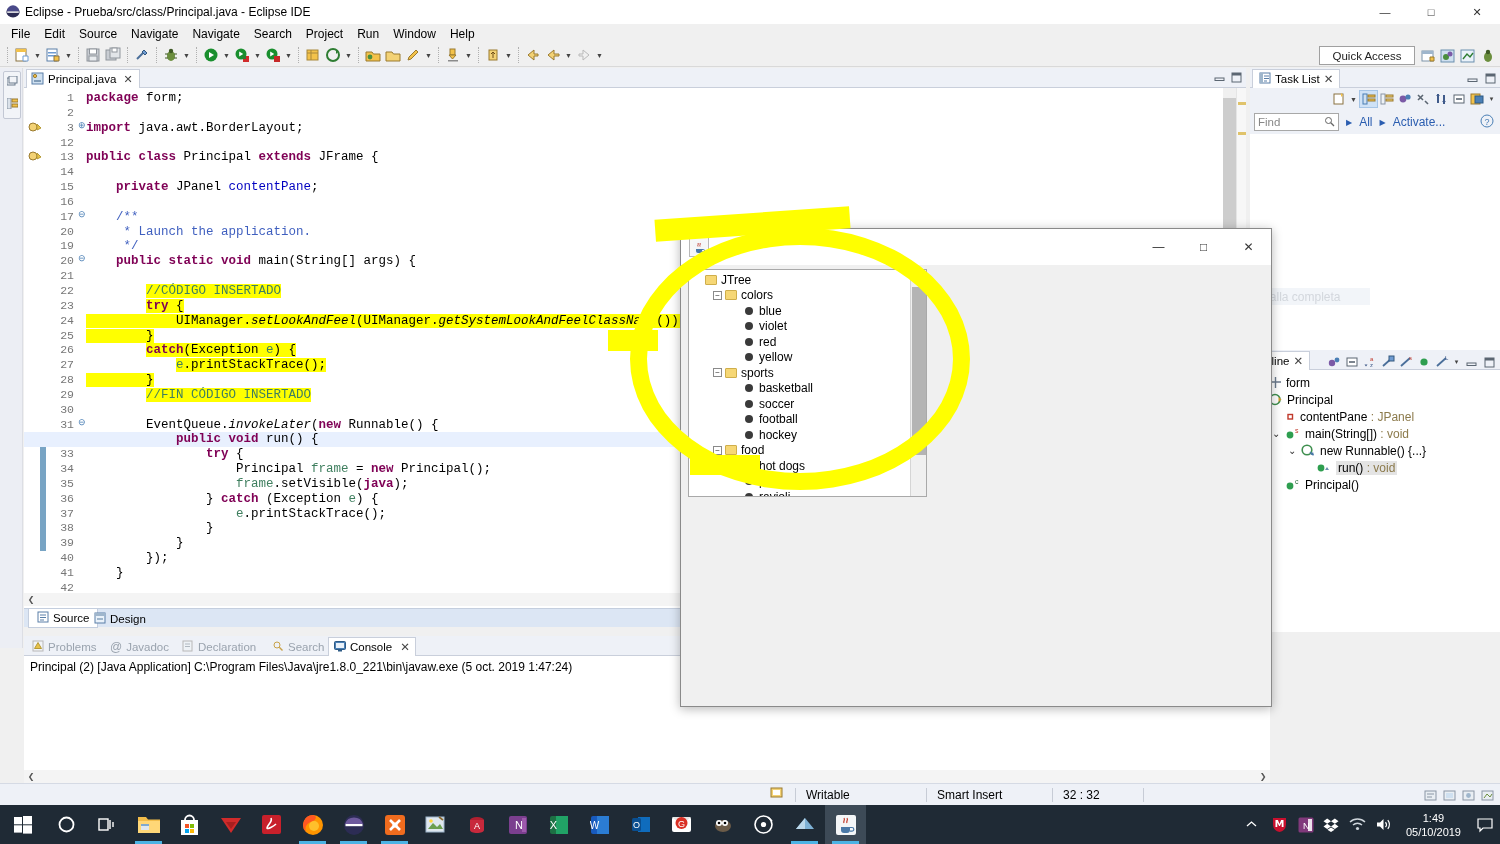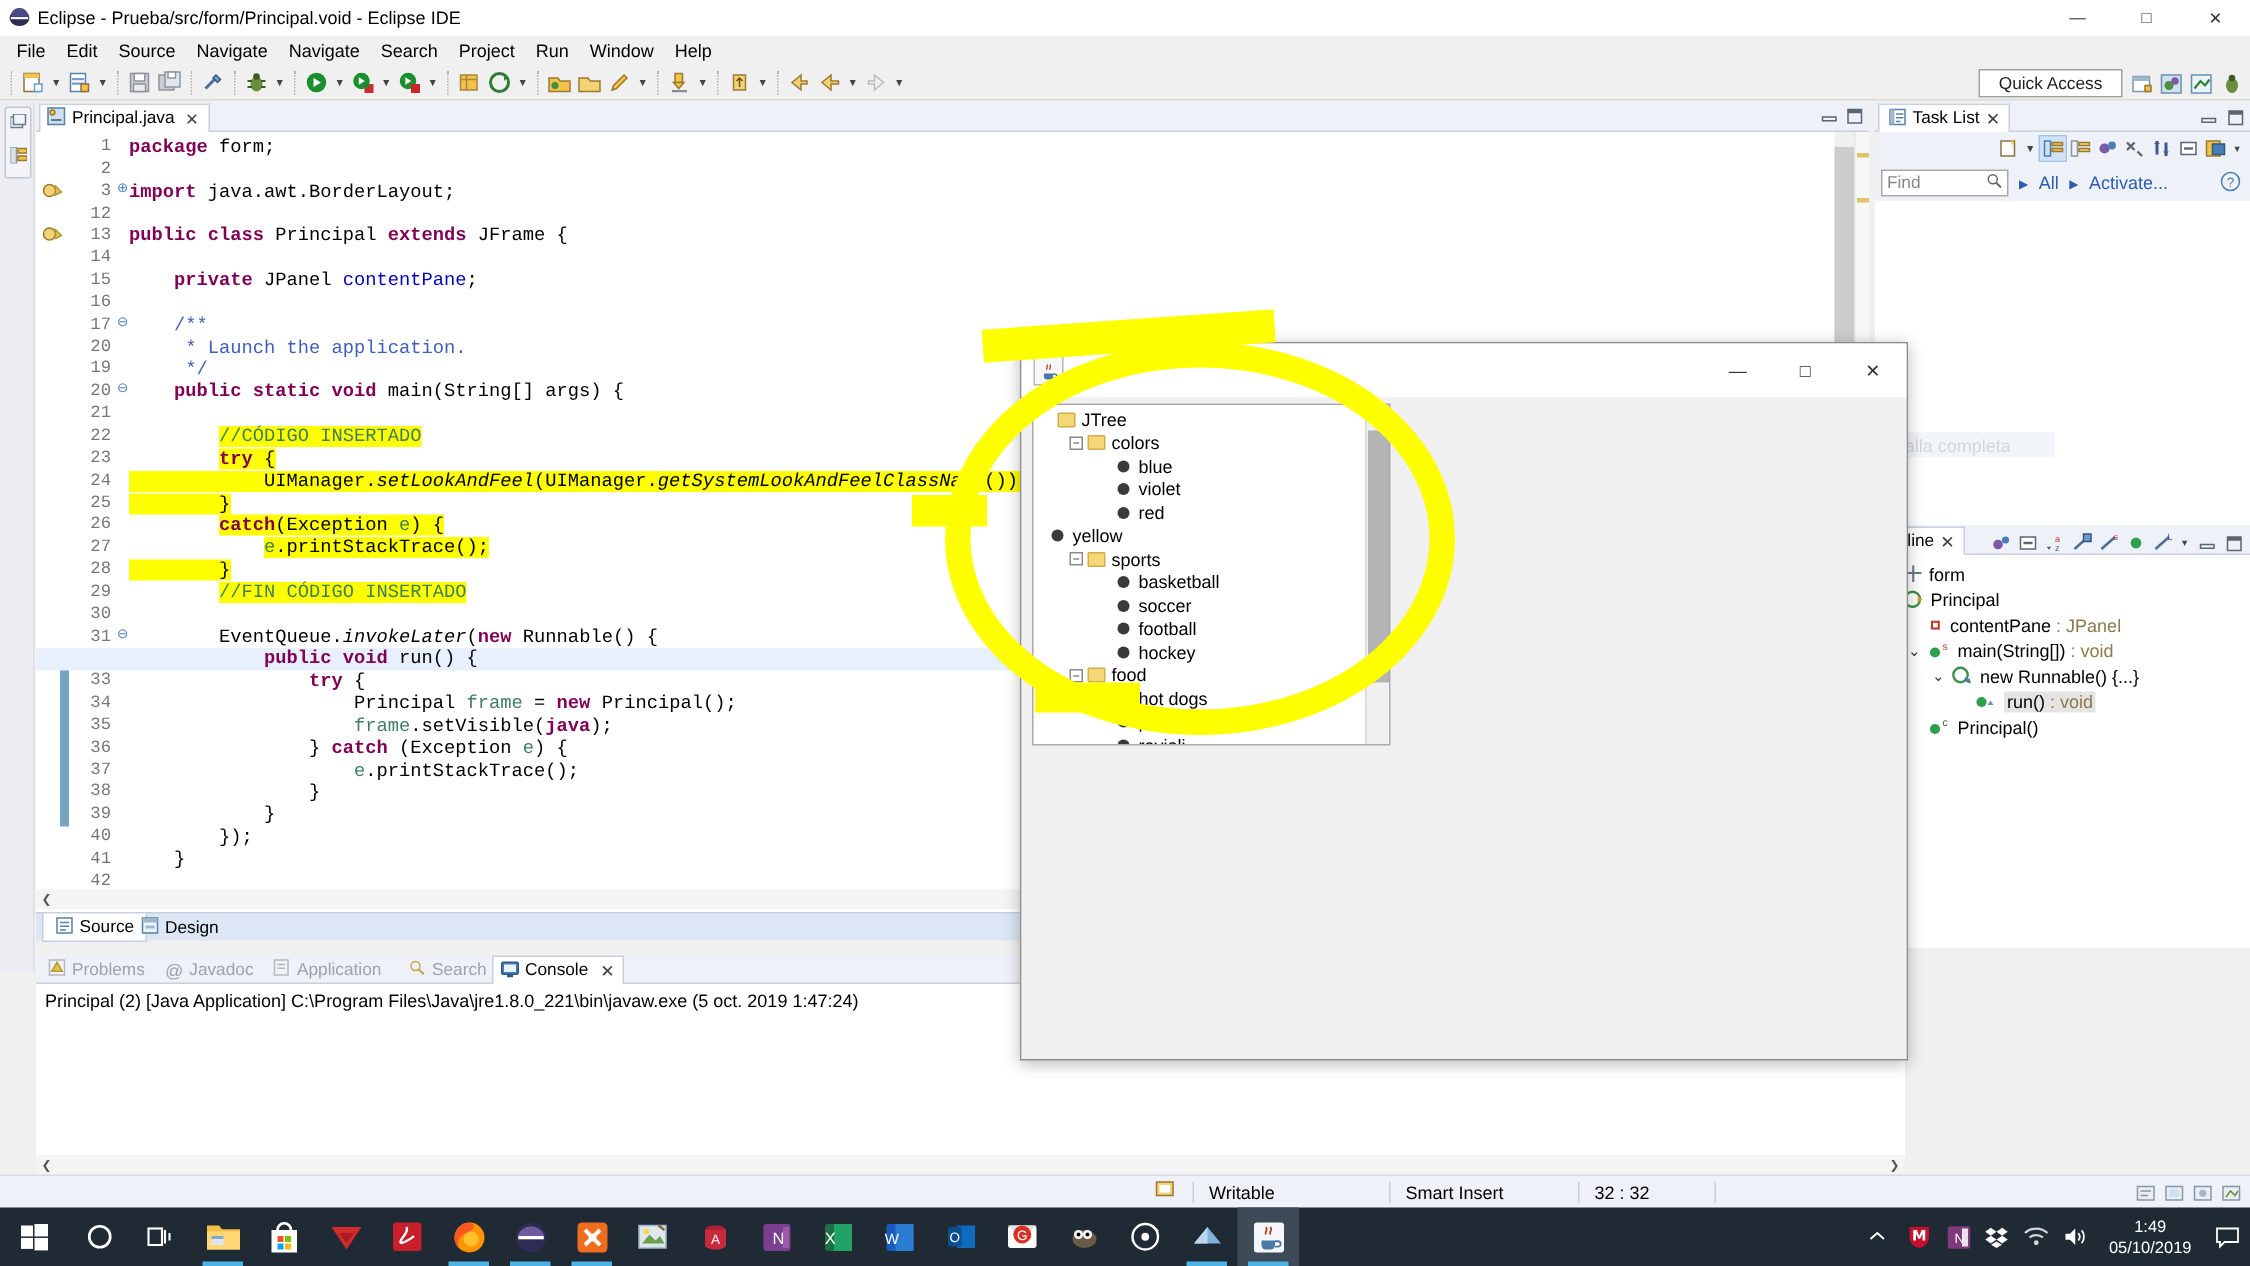--- a/index.html
+++ b/index.html
@@ -282,21 +282,21 @@
 <div id="eclipse-window">
 
   <div class="titlebar">
     <span class="tb-icon">
       <svg width="14" height="14" viewBox="0 0 14 14">
         <ellipse cx="7" cy="7" rx="6.6" ry="5.4" fill="#2c2c54"></ellipse>
         <path d="M1 6.2h12a6 6 0 0 0-12 0z" fill="#4a4a8a"></path>
         <rect x="1.2" y="6.4" width="11.6" height="1.4" fill="#ffffff"></rect>
       </svg>
     </span>
-    <span class="tb-title">Eclipse - Prueba/src/form/Principal.void - Eclipse IDE</span>
+    <span class="tb-title">Eclipse - Prueba/src/class/Principal.java - Eclipse IDE</span>
     <div class="win-ctl-group">
       <div class="win-ctl">—</div>
       <div class="win-ctl">□</div>
       <div class="win-ctl close">✕</div>
     </div>
   </div>
 
   <div class="menubar">
     <span class="menu-item">File</span>
     <span class="menu-item">Edit</span>
@@ -710,21 +710,21 @@
         <span style="color:#9aa3ae;font-size:12px;">@</span>
         <span>Javadoc</span>
       </div>
       <div class="ctab" style="left:158px;">
         <span>
           <svg width="12" height="12">
               <rect x="1" y="1" width="9" height="10" fill="#eef2f6" stroke="#b8b8b8"></rect>
               <path d="M3 4h5M3 6.5h5" stroke="#b0b8c0"></path>
             </svg>
         </span>
-        <span>Application</span>
+        <span>Declaration</span>
       </div>
       <div class="ctab" style="left:248px;">
         <span>
           <svg width="12" height="12">
               <circle cx="5" cy="5" r="3" fill="none" stroke="#c8a24a"></circle>
               <path d="M7.3 7.3L10.5 10.5" stroke="#c8a24a" stroke-width="1.4"></path>
             </svg>
         </span>
         <span>Search</span>
       </div>
@@ -1154,21 +1154,21 @@
           <div class="tnode" style="padding-left: 44px;">
             <span style="width: 12px; display: inline-block;"></span>
             <span class="tw-leaf"></span>
             <span>violet</span>
           </div>
           <div class="tnode" style="padding-left: 44px;">
             <span style="width: 12px; display: inline-block;"></span>
             <span class="tw-leaf"></span>
             <span>red</span>
           </div>
-          <div class="tnode" style="">
+          <div class="tnode" style="padding-left: 44px;">
             <span style="width: 12px; display: inline-block;"></span>
             <span class="tw-leaf"></span>
             <span>yellow</span>
           </div>
           <div class="tnode" style="padding-left: 24px;">
             <span class="tw-toggle">−</span>
             <span class="tw-folder"></span>
             <span>sports</span>
           </div>
           <div class="tnode" style="padding-left: 44px;">

